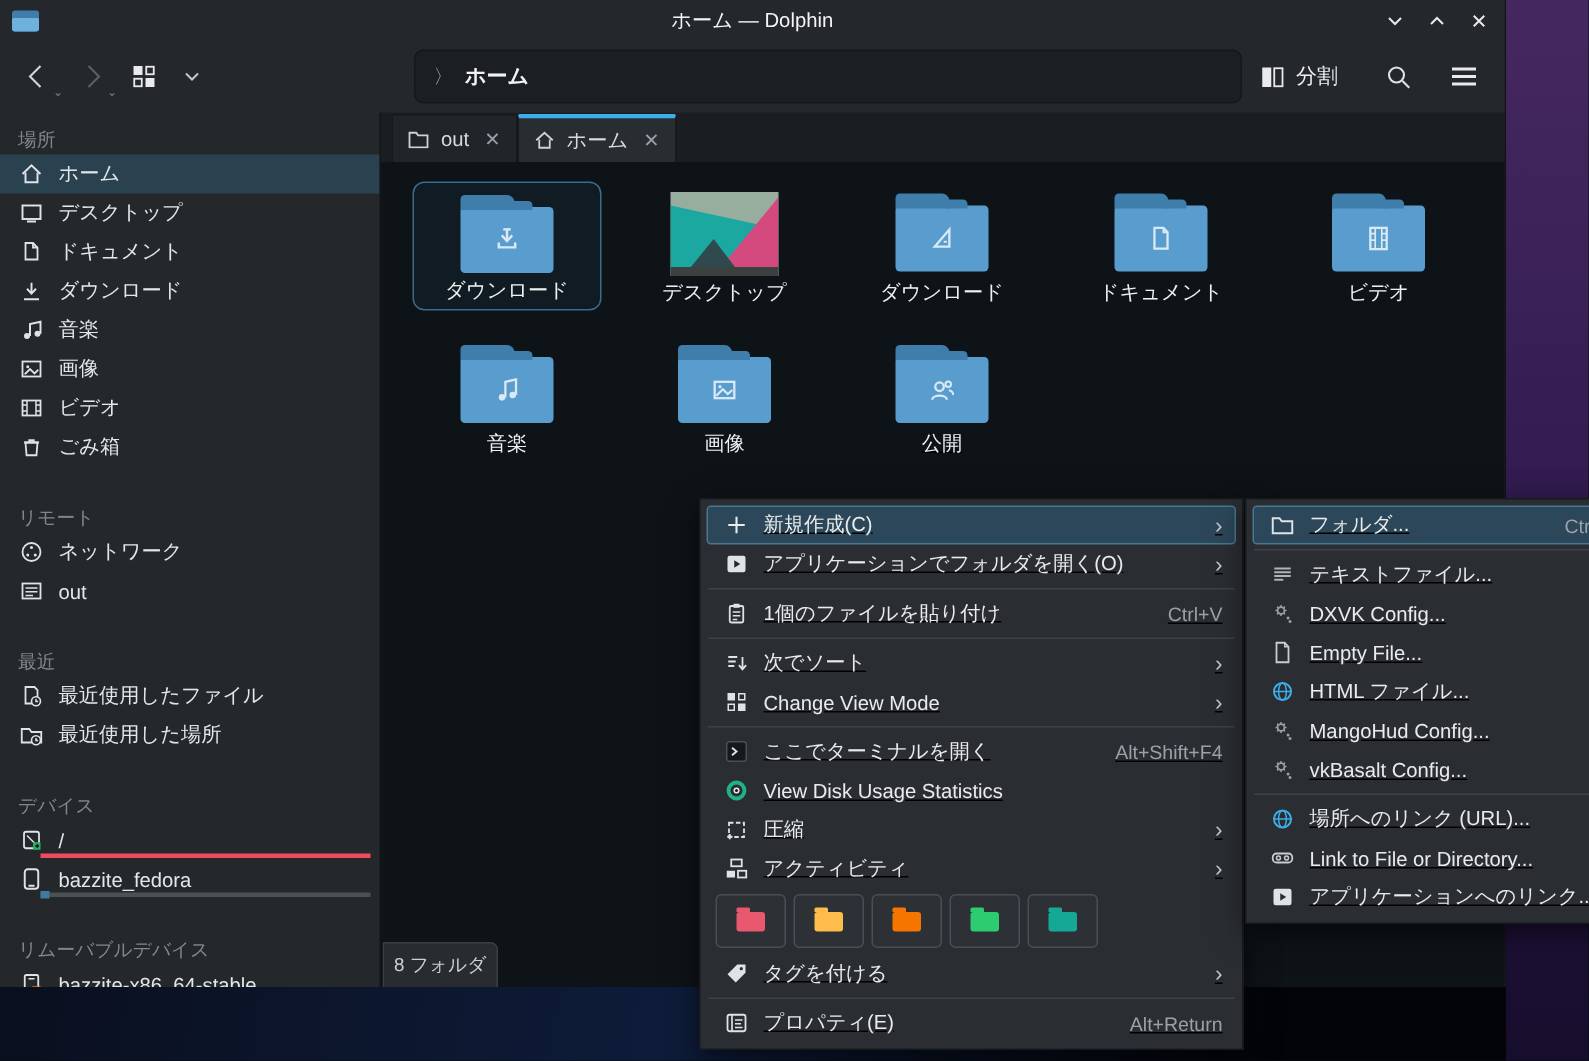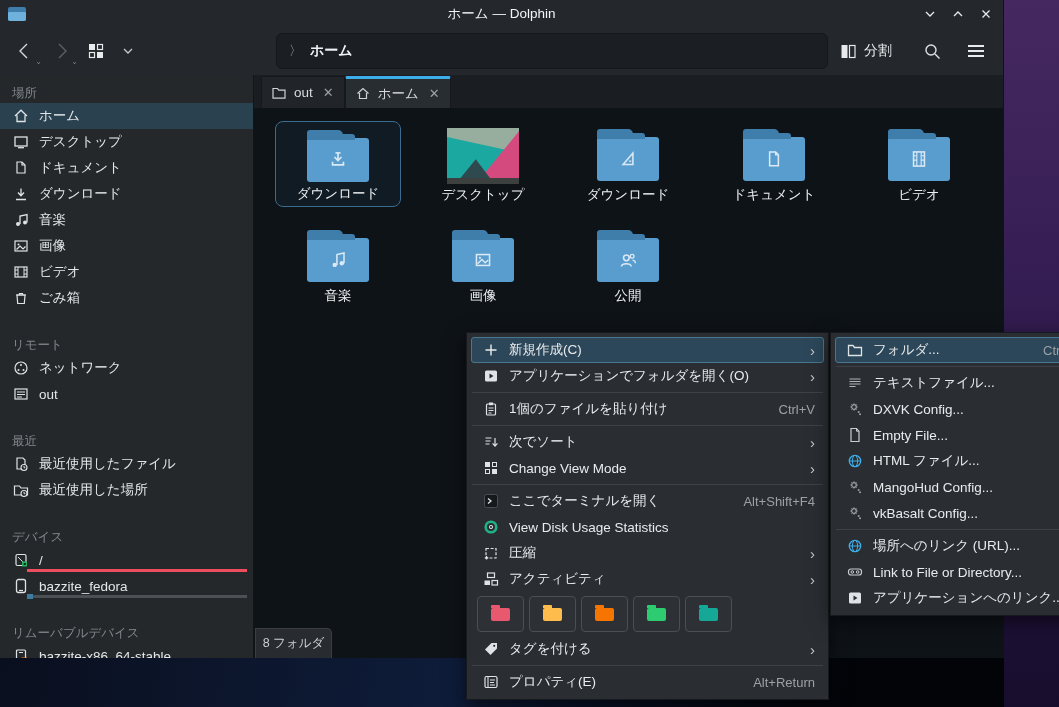--- a/index.html
+++ b/index.html
@@ -55,21 +55,21 @@
   .folder::after{content:'';position:absolute;top:-4px;left:34px;width:14px;height:6px;background:#3f7dab;border-radius:0 3px 0 0;}
   .emblem{position:absolute;inset:0;display:flex;align-items:center;justify-content:center;opacity:.9;}
   .thumb{width:72px;height:56px;position:relative;background:#97ad9e;overflow:hidden;margin-top:2px;}
   .thumb .teal{position:absolute;inset:0;background:#1ba8a0;clip-path:polygon(0 16%,100% 44%,30% 100%,0 100%);}
   .thumb .pink{position:absolute;inset:0;background:#d44a7e;clip-path:polygon(40% 100%,100% 6%,100% 100%);}
   .thumb .dark{position:absolute;inset:0;background:#2e4a4e;clip-path:polygon(40% 56%,66% 100%,12% 100%);}
   .thumb .strip{position:absolute;left:0;right:0;bottom:0;height:6px;background:#3c4140;}
   .status-tab{position:absolute;left:1px;bottom:0;width:77px;height:30px;background:#282b2f;border:1px solid #3a3e43;border-bottom:none;
     border-radius:0 5px 0 0;display:flex;align-items:center;justify-content:center;color:#cdd0d2;font-size:12.5px;}
   
-  .menu{position:absolute;background:#2a2e33;border:1px solid #17191c;box-shadow:0 6px 18px rgba(0,0,0,.55);padding:4px;z-index:10;}
+  .menu{position:absolute;background:#2a2e33;border:1px solid #17191c;box-shadow:0 6px 18px rgba(0,0,0,.55);padding:4px;z-index:10;text-decoration:underline;}
   .context-menu{left:466px;top:332px;width:363px;}
   .submenu{left:830px;top:332px;width:300px;z-index:11;}
   .mrow{height:26px;display:flex;align-items:center;gap:10px;padding:0 8px 0 10px;font-size:13.5px;color:#e9ebec;position:relative;border:1px solid transparent;}
   .mrow.hl{background:#2b4759;border:1px solid #49778f;border-radius:3px;}
   .mi{width:17px;display:flex;justify-content:center;flex:none;}
   .msc{margin-left:auto;color:#9ba1a6;font-size:13px;}
   .arrow{margin-left:auto;color:#c3c7ca;font-size:15px;line-height:1;}
   .msep{height:1px;background:#3e4247;margin:3px 1px;}
   .msc-abs{position:absolute;left:207px;margin:0;}
   .crow{display:flex;align-items:center;gap:5px;padding:4px 6px;height:44px;}

